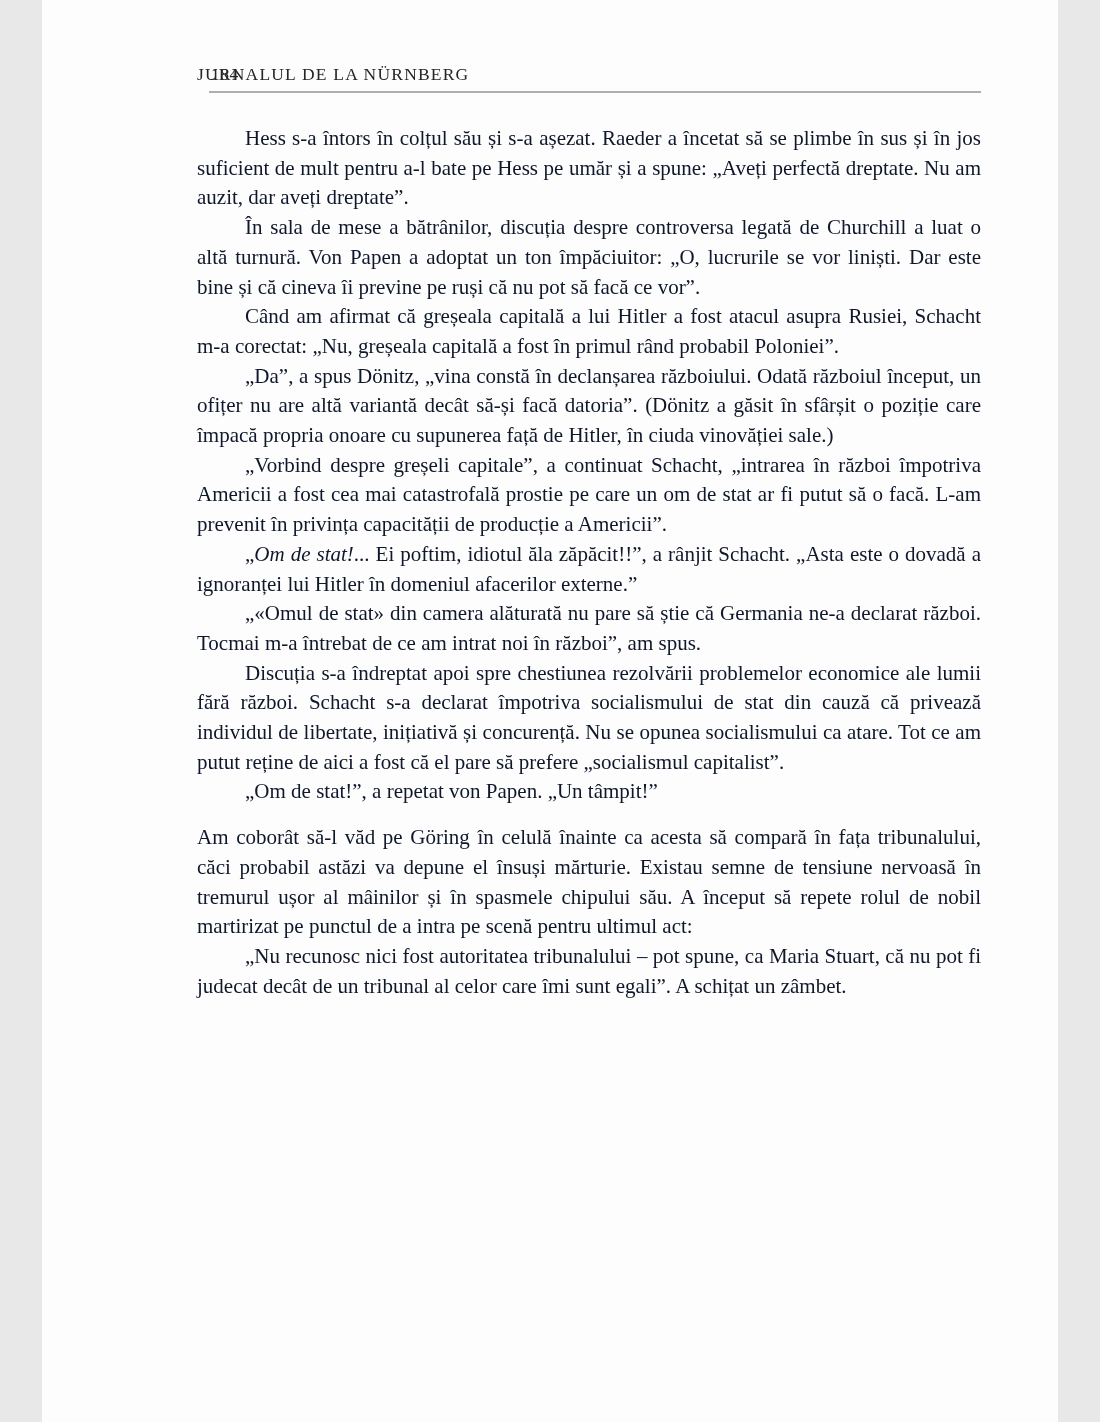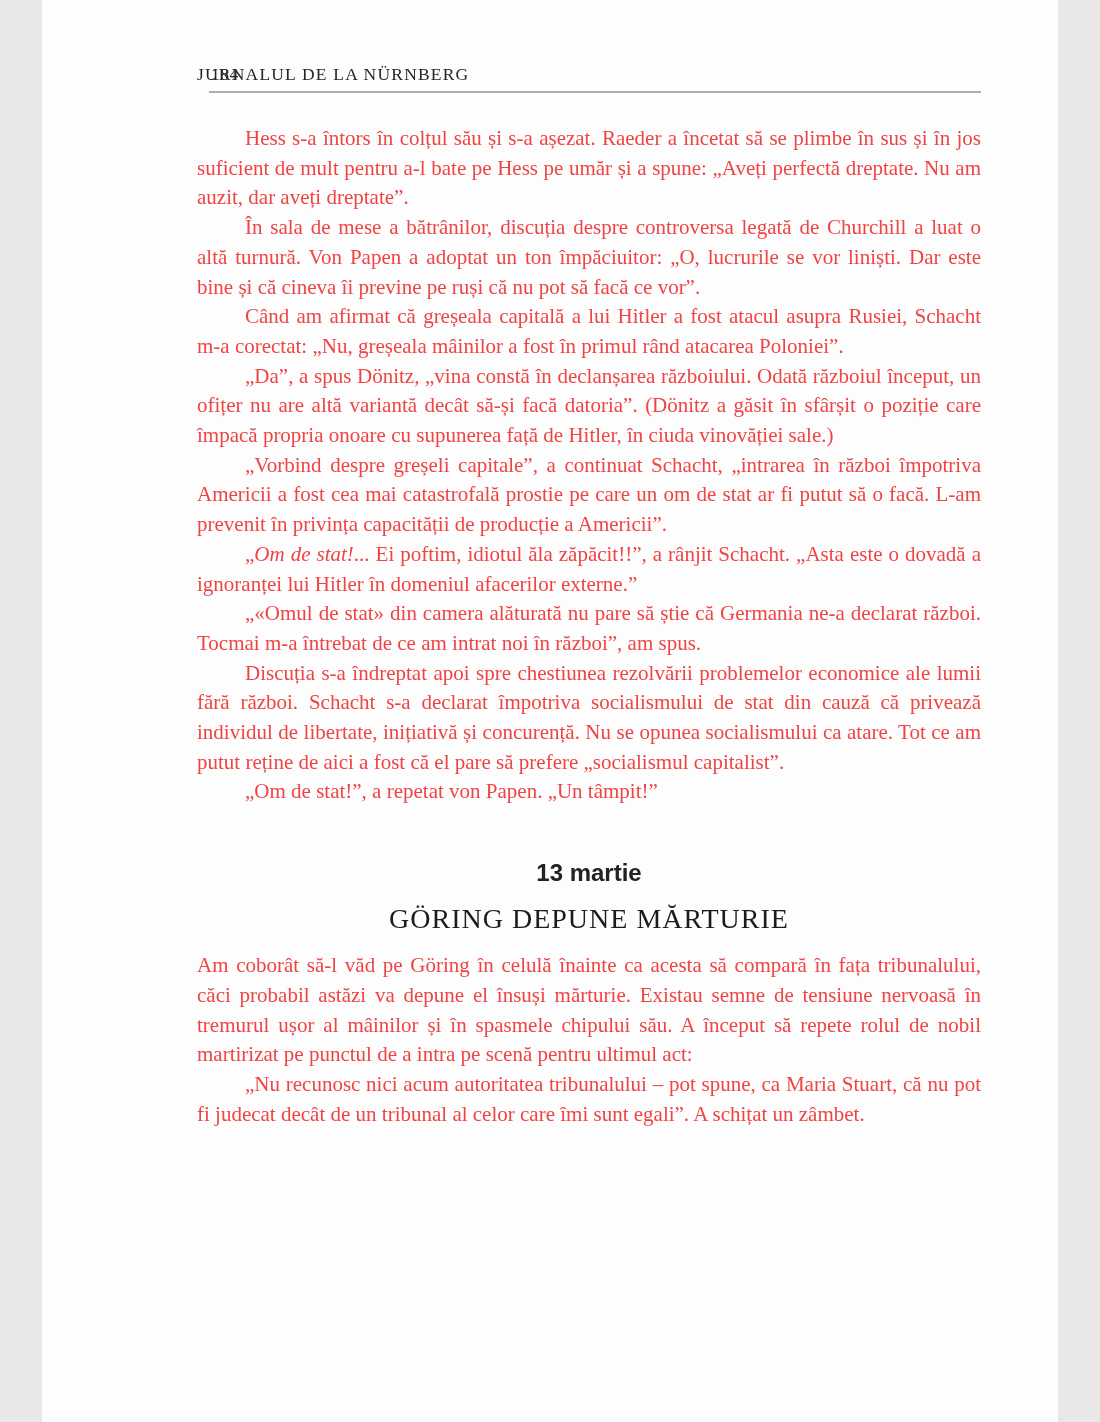--- a/index.html
+++ b/index.html
@@ -40,21 +40,21 @@
   .header-rule {
     margin-top: 3px;
     margin-left: 12px;
     border-top: 2px solid #aeaeae;
   }
   .paras { margin-top: 31px; }
   .paras p {
     text-align: justify;
     font-size: 21px;
     line-height: 29.7px;
-    color: #ef4444;
+    color: #0f172a;
   }
   .paras p.indent { text-indent: 48px; }
   .paras em { font-style: italic; }
   .section-headings { margin-top: 52px; }
   .section-date {
     font-family: "Liberation Sans", "DejaVu Sans", sans-serif;
     font-weight: 600;
     font-size: 24px;
     text-align: center;
     color: #222222;
@@ -78,33 +78,29 @@
 
     <header class="page-header">
       <span class="pagenum">184</span>
       <span class="runhead">JURNALUL DE LA NÜRNBERG</span>
     </header>
     <div class="header-rule"></div>
 
     <div class="paras before-heading">
         <p class="indent"><span>Hess s-a întors în colțul său și s-a așezat. Raeder a încetat să se plimbe în sus și în jos suficient de mult pentru a-l bate pe Hess pe umăr și a spune: „Aveți perfectă dreptate. Nu am auzit, dar aveți dreptate”.</span></p>
         <p class="indent"><span>În sala de mese a bătrânilor, discuția despre controversa legată de Churchill a luat o altă turnură. Von Papen a adoptat un ton împăciuitor: „O, lucrurile se vor liniști. Dar este bine și că cineva îi previne pe ruși că nu pot să facă ce vor”.</span></p>
-        <p class="indent"><span>Când am afirmat că greșeala capitală a lui Hitler a fost atacul asupra Rusiei, Schacht m-a corectat: „Nu, greșeala mâinilor a fost în primul rând atacarea Poloniei”.</span></p>
+        <p class="indent"><span>Când am afirmat că greșeala capitală a lui Hitler a fost atacul asupra Rusiei, Schacht m-a corectat: „Nu, greșeala capitală a fost în primul rând probabil Poloniei”.</span></p>
         <p class="indent"><span>„Da”, a spus Dönitz, „vina constă în declanșarea războiului. Odată războiul început, un ofițer nu are altă variantă decât să-și facă datoria”. (Dönitz a găsit în sfârșit o poziție care împacă propria onoare cu supunerea față de Hitler, în ciuda vinovăției sale.)</span></p>
         <p class="indent"><span>„Vorbind despre greșeli capitale”, a continuat Schacht, „intrarea în război împotriva Americii a fost cea mai catastrofală prostie pe care un om de stat ar fi putut să o facă. L-am prevenit în privința capacității de producție a Americii”.</span></p>
         <p class="indent"><span>„</span><em>Om de stat!</em><span>... Ei poftim, idiotul ăla zăpăcit!!”, a rânjit Schacht. „Asta este o dovadă a ignoranței lui Hitler în domeniul afacerilor externe.”</span></p>
         <p class="indent"><span>„«Omul de stat» din camera alăturată nu pare să știe că Germania ne-a declarat război. Tocmai m-a întrebat de ce am intrat noi în război”, am spus.</span></p>
         <p class="indent"><span>Discuția s-a îndreptat apoi spre chestiunea rezolvării problemelor economice ale lumii fără război. Schacht s-a declarat împotriva socialismului de stat din cauză că privează individul de libertate, inițiativă și concurență. Nu se opunea socialismului ca atare. Tot ce am putut reține de aici a fost că el pare să prefere „socialismul capitalist”.</span></p>
         <p class="indent"><span>„Om de stat!”, a repetat von Papen. „Un tâmpit!”</span></p>
       </div>
 
-    <div class="section-headings">
-      <h2 class="section-date">13 martie</h2>
-      <h1 class="section-title">GÖRING DEPUNE MĂRTURIE</h1>
-    </div>
 
     <div class="paras after-heading">
         <p><span>Am coborât să-l văd pe Göring în celulă înainte ca acesta să compară în fața tribunalului, căci probabil astăzi va depune el însuși mărturie. Existau semne de tensiune nervoasă în tremurul ușor al mâinilor și în spasmele chipului său. A început să repete rolul de nobil martirizat pe punctul de a intra pe scenă pentru ultimul act:</span></p>
-        <p class="indent"><span>„Nu recunosc nici acum autoritatea tribunalului – pot spune, ca Maria Stuart, că nu pot fi judecat decât de un tribunal al celor care îmi sunt egali”. A schițat un zâmbet.</span></p>
+        <p class="indent"><span>„Nu recunosc nici fost autoritatea tribunalului – pot spune, ca Maria Stuart, că nu pot fi judecat decât de un tribunal al celor care îmi sunt egali”. A schițat un zâmbet.</span></p>
       </div>
 
   </div>
 </div>
 
 </body></html>

